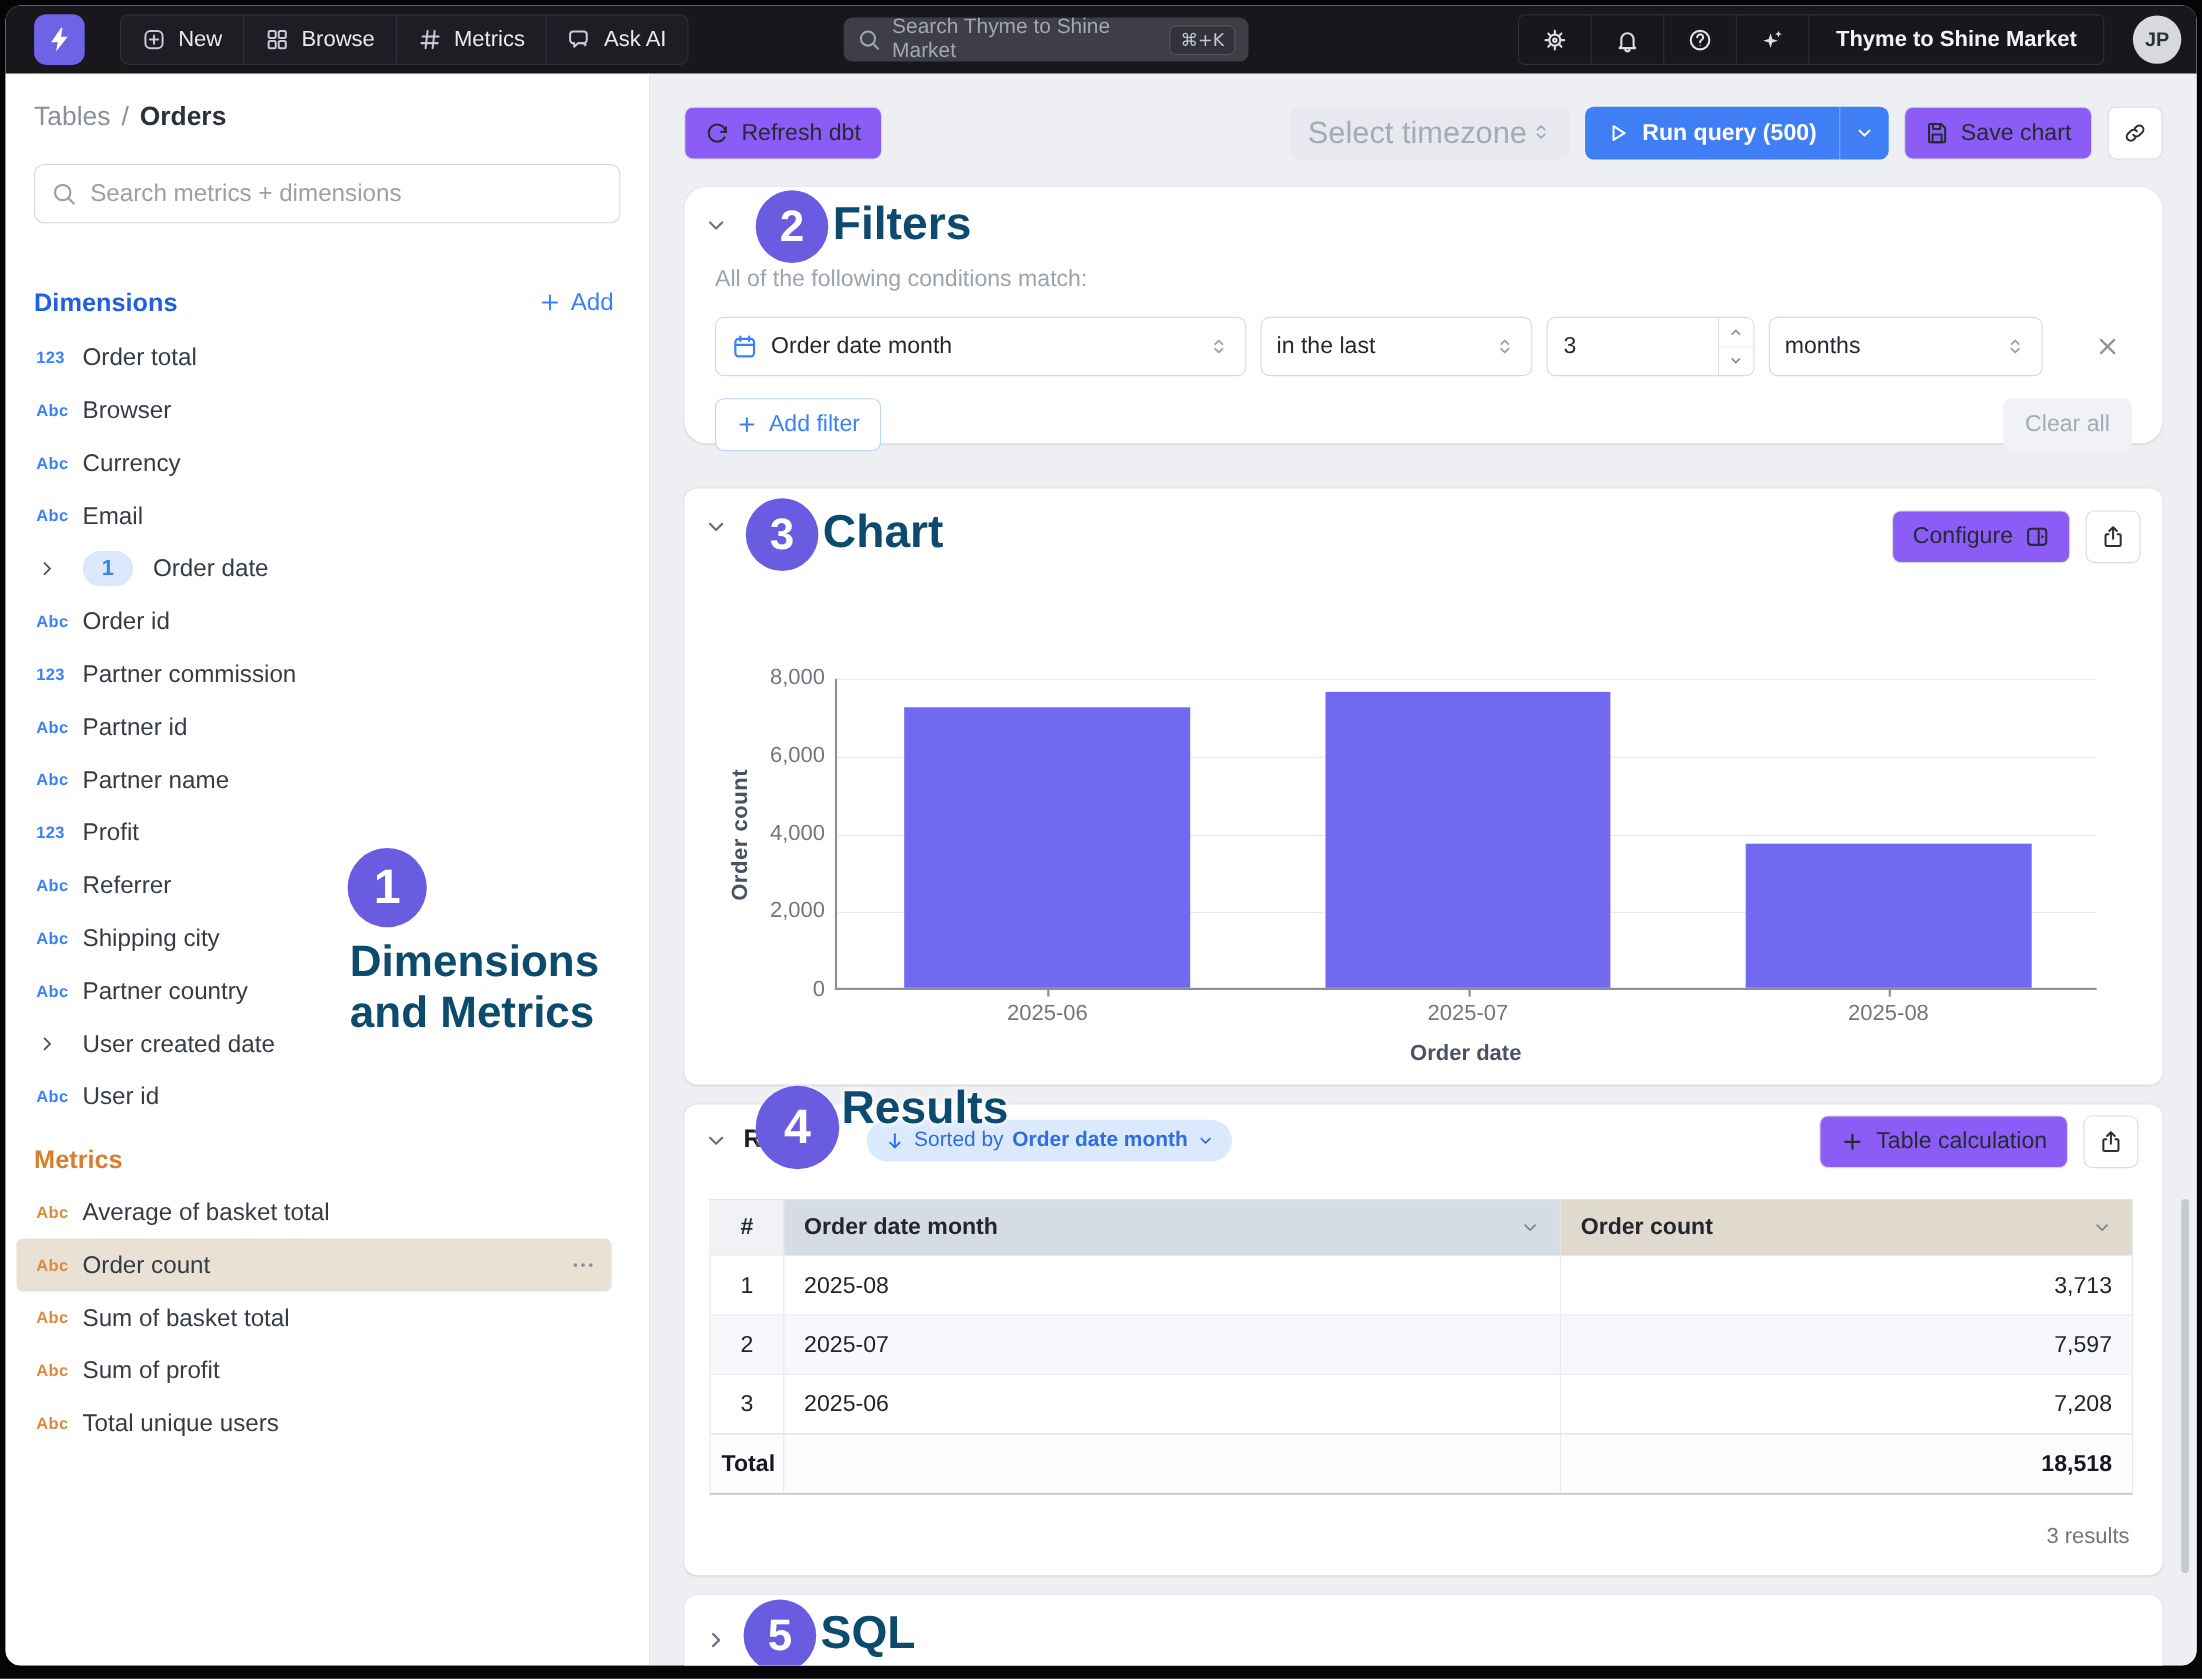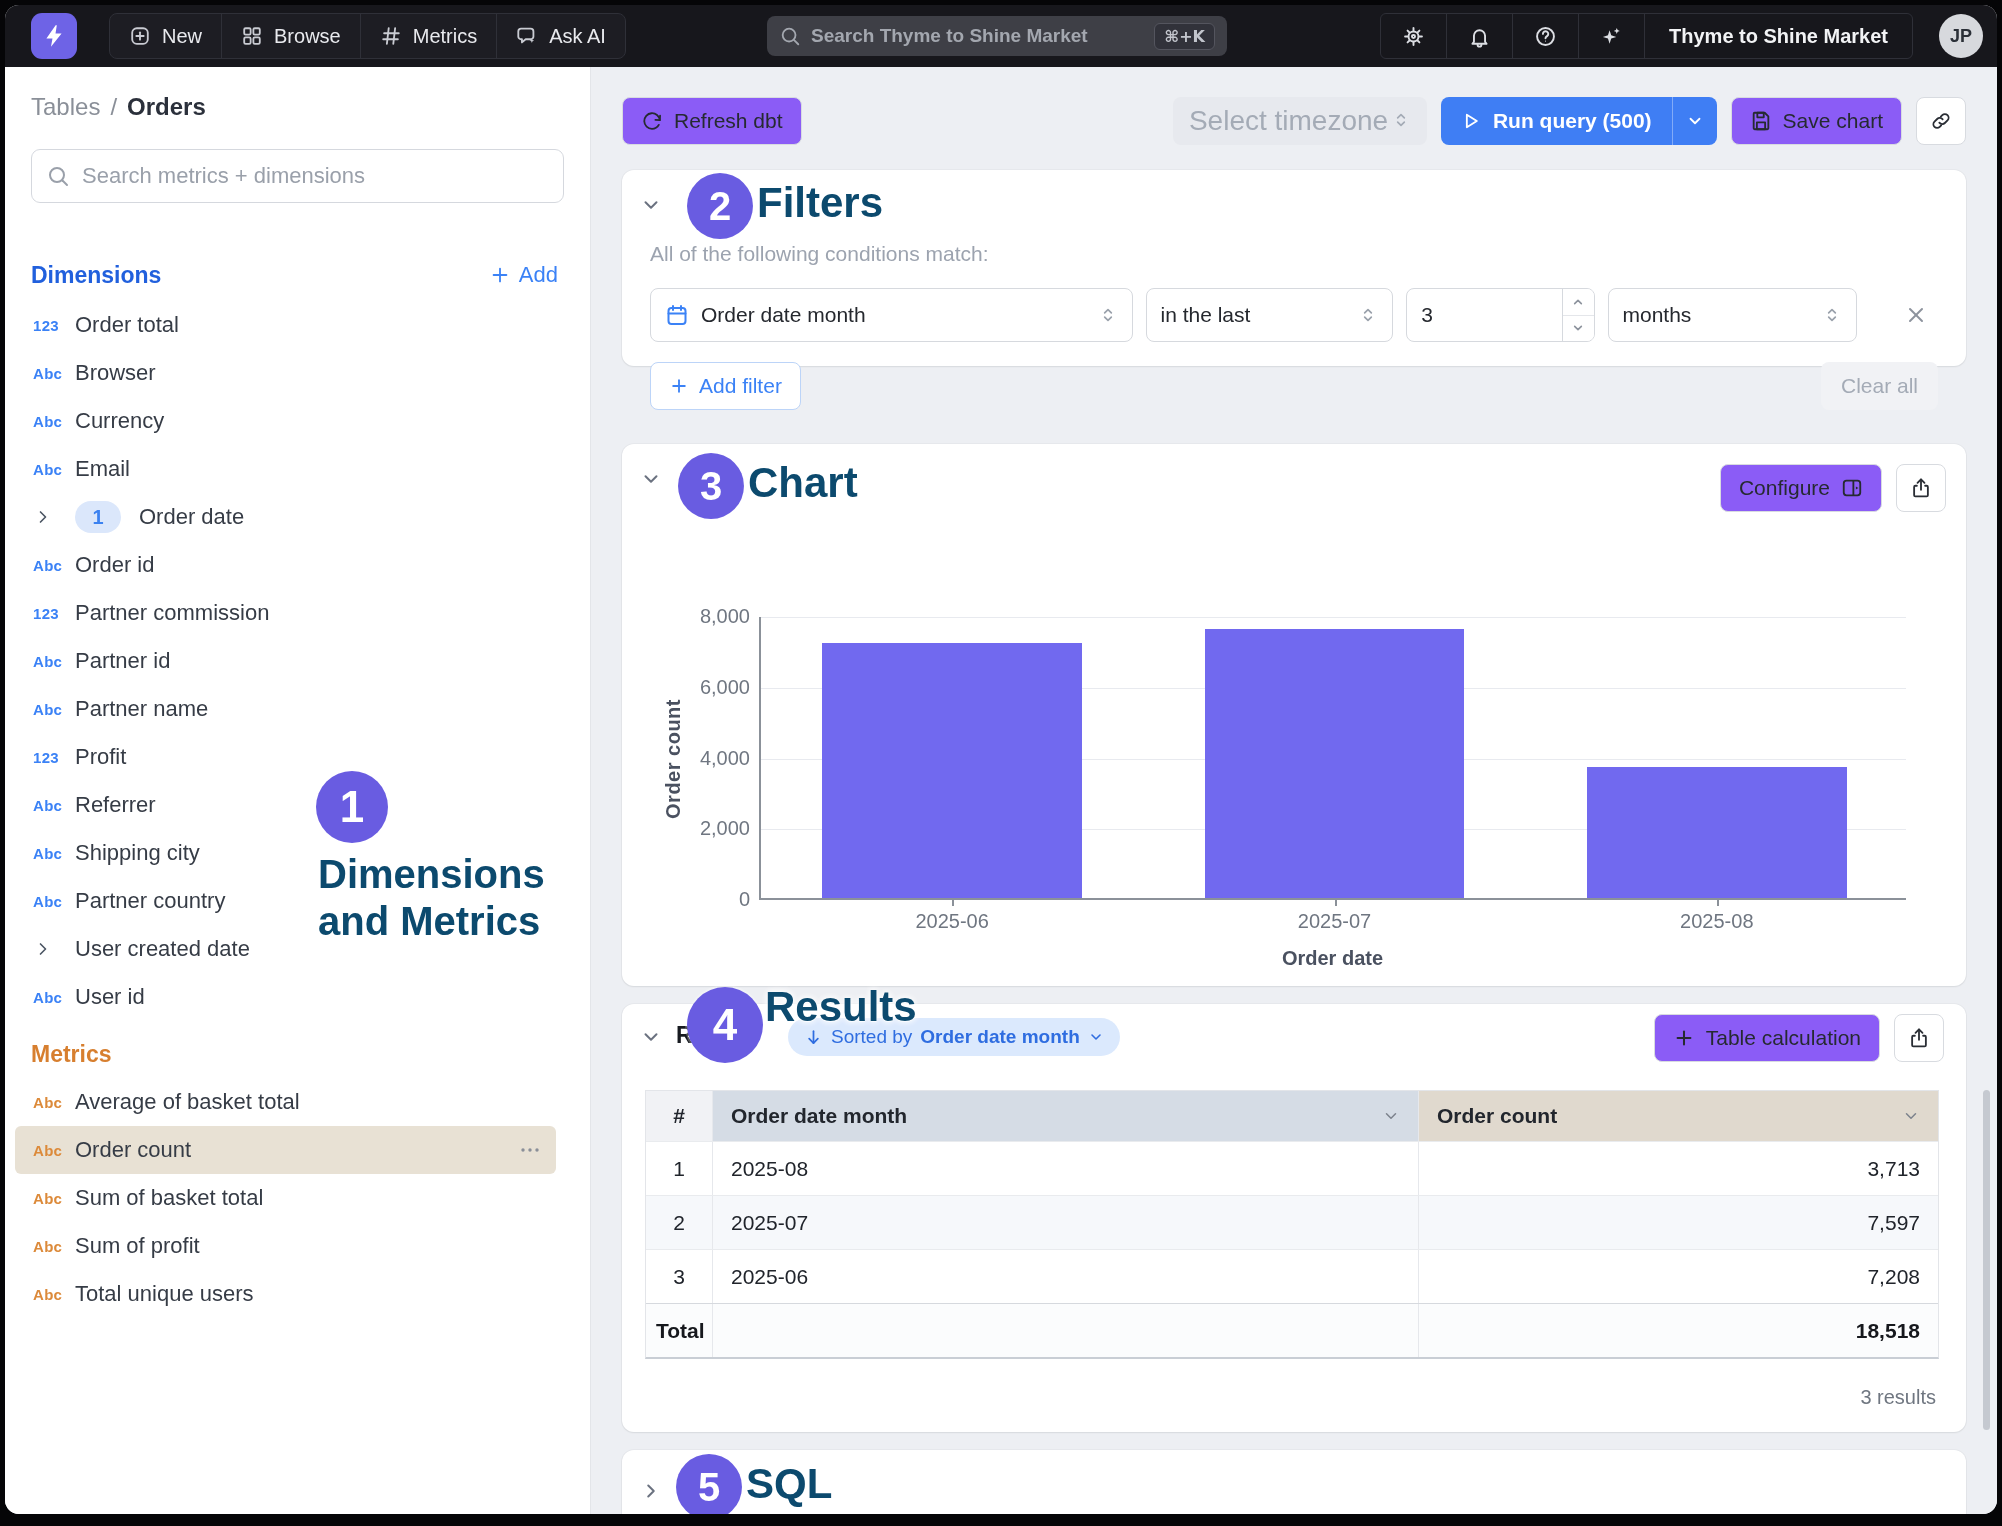--- a/index.html
+++ b/index.html
@@ -8,21 +8,21 @@
   .app{position:relative;width:2002px;height:1526px;background:#050507;overflow:hidden;}
   .chrome{position:absolute;left:5px;top:5px;width:1992px;height:1509px;border-radius:14px;overflow:hidden;background:#edeff3;}
 
   
   .topnav{position:relative;height:62px;background:#17171c;display:flex;align-items:center;}
   .logo{width:46px;height:46px;margin-left:26px;border-radius:11px;background:#6e63e6;display:flex;align-items:center;justify-content:center;flex:none;}
   .nav-group{display:flex;margin-left:32px;border:1px solid #2f3038;border-radius:8px;overflow:hidden;background:#1d1d23;height:46px;}
   .nav-btn{display:flex;align-items:center;gap:11px;padding:0 19px;background:transparent;border:none;border-right:1px solid #2f3038;color:#e9eaee;font-size:20px;font-family:inherit;cursor:pointer;}
   .nav-btn:last-child{border-right:none;}
   .nav-btn .icn{color:#c9cbd2;}
-  .nav-search{position:absolute;left:762px;top:11px;width:460px;height:40px;background:#3e3f46;border-radius:8px;display:flex;align-items:center;padding:0 12px;color:#a3a7af;font-weight:bold;}
+  .nav-search{position:absolute;left:762px;top:11px;width:368px;height:40px;background:#3e3f46;border-radius:8px;display:flex;align-items:center;padding:0 12px;color:#a3a7af;}
   .nav-search .ph{font-size:19px;margin-left:10px;color:#a3a7af;}
   .kbd{margin-left:auto;background:#31323a;border:1px solid #54555e;color:#c2c5cc;border-radius:6px;font-size:16px;padding:3px 9px;font-family:"DejaVu Sans",sans-serif;}
   .nav-right{position:absolute;right:14px;top:8px;display:flex;align-items:center;gap:26px;}
   .icon-group{display:flex;align-items:stretch;border:1px solid #2f3038;border-radius:6px;height:46px;color:#dcdee3;}
   .nav-icell{width:66px;display:flex;align-items:center;justify-content:center;border-right:1px solid #2f3038;background:transparent;border-top:none;border-bottom:none;border-left:none;color:#dcdee3;cursor:pointer;}
   .org-cell{display:flex;align-items:center;padding:0 24px;color:#f2f3f5;font-size:20px;font-weight:700;}
   .avatar{width:44px;height:44px;border-radius:50%;background:#d7d9dd;color:#2b3038;display:flex;align-items:center;justify-content:center;font-size:18px;font-weight:700;cursor:pointer;}
 
   
   .content{display:flex;height:1447px;}
@@ -57,21 +57,21 @@
   .toolbar-right{position:absolute;right:31px;top:30px;display:flex;gap:14px;align-items:center;}
   .tz-select{width:254px;height:48px;background:#e7e9ee;border:none;border-radius:8px;display:flex;align-items:center;padding:0 16px;color:#a4abb6;font-size:28px;cursor:default;}
   .tz-select .icn{margin-left:auto;color:#a4abb6;}
   .run-split{display:flex;height:48px;border-radius:8px;overflow:hidden;background:#3f7ef4;color:#fff;cursor:pointer;}
   .run-main{display:flex;align-items:center;gap:12px;padding:0 20px;font-size:21px;font-weight:700;border-right:1px solid rgba(255,255,255,.35);}
   .run-caret{width:44px;display:flex;align-items:center;justify-content:center;}
   .sq-btn{width:50px;height:48px;display:inline-flex;align-items:center;justify-content:center;background:#fff;border:1px solid #d8dbe0;border-radius:8px;color:#2a2e35;cursor:pointer;padding:0;}
 
   
   .card{position:absolute;left:31px;width:1344px;background:#fff;border-radius:12px;box-shadow:0 1px 2px rgba(20,24,34,.07),0 0 0 1px rgba(20,24,34,.03);}
-  #filters-card{top:103px;height:196px;}
+  #filters-card{top:103px;height:233px;border-radius:20px;}
   #chart-card{top:377px;height:542px;}
   #results-card{top:937px;height:428px;}
   #sql-card{top:1383px;height:100px;}
   .head-chev{position:absolute;left:18px;top:24px;color:#6b7280;}
   #sql-card .head-chev{top:30px;}
 
   
   .f-sub{position:absolute;left:28px;top:72px;font-size:21px;color:#9ca3af;}
   .filter-row{position:absolute;left:28px;top:118px;right:28px;display:flex;gap:13px;align-items:center;}
   .sel{height:54px;border:1px solid #d6d9de;border-radius:8px;background:#fff;display:flex;align-items:center;padding:0 14px;font-size:21px;color:#25282e;cursor:pointer;}

